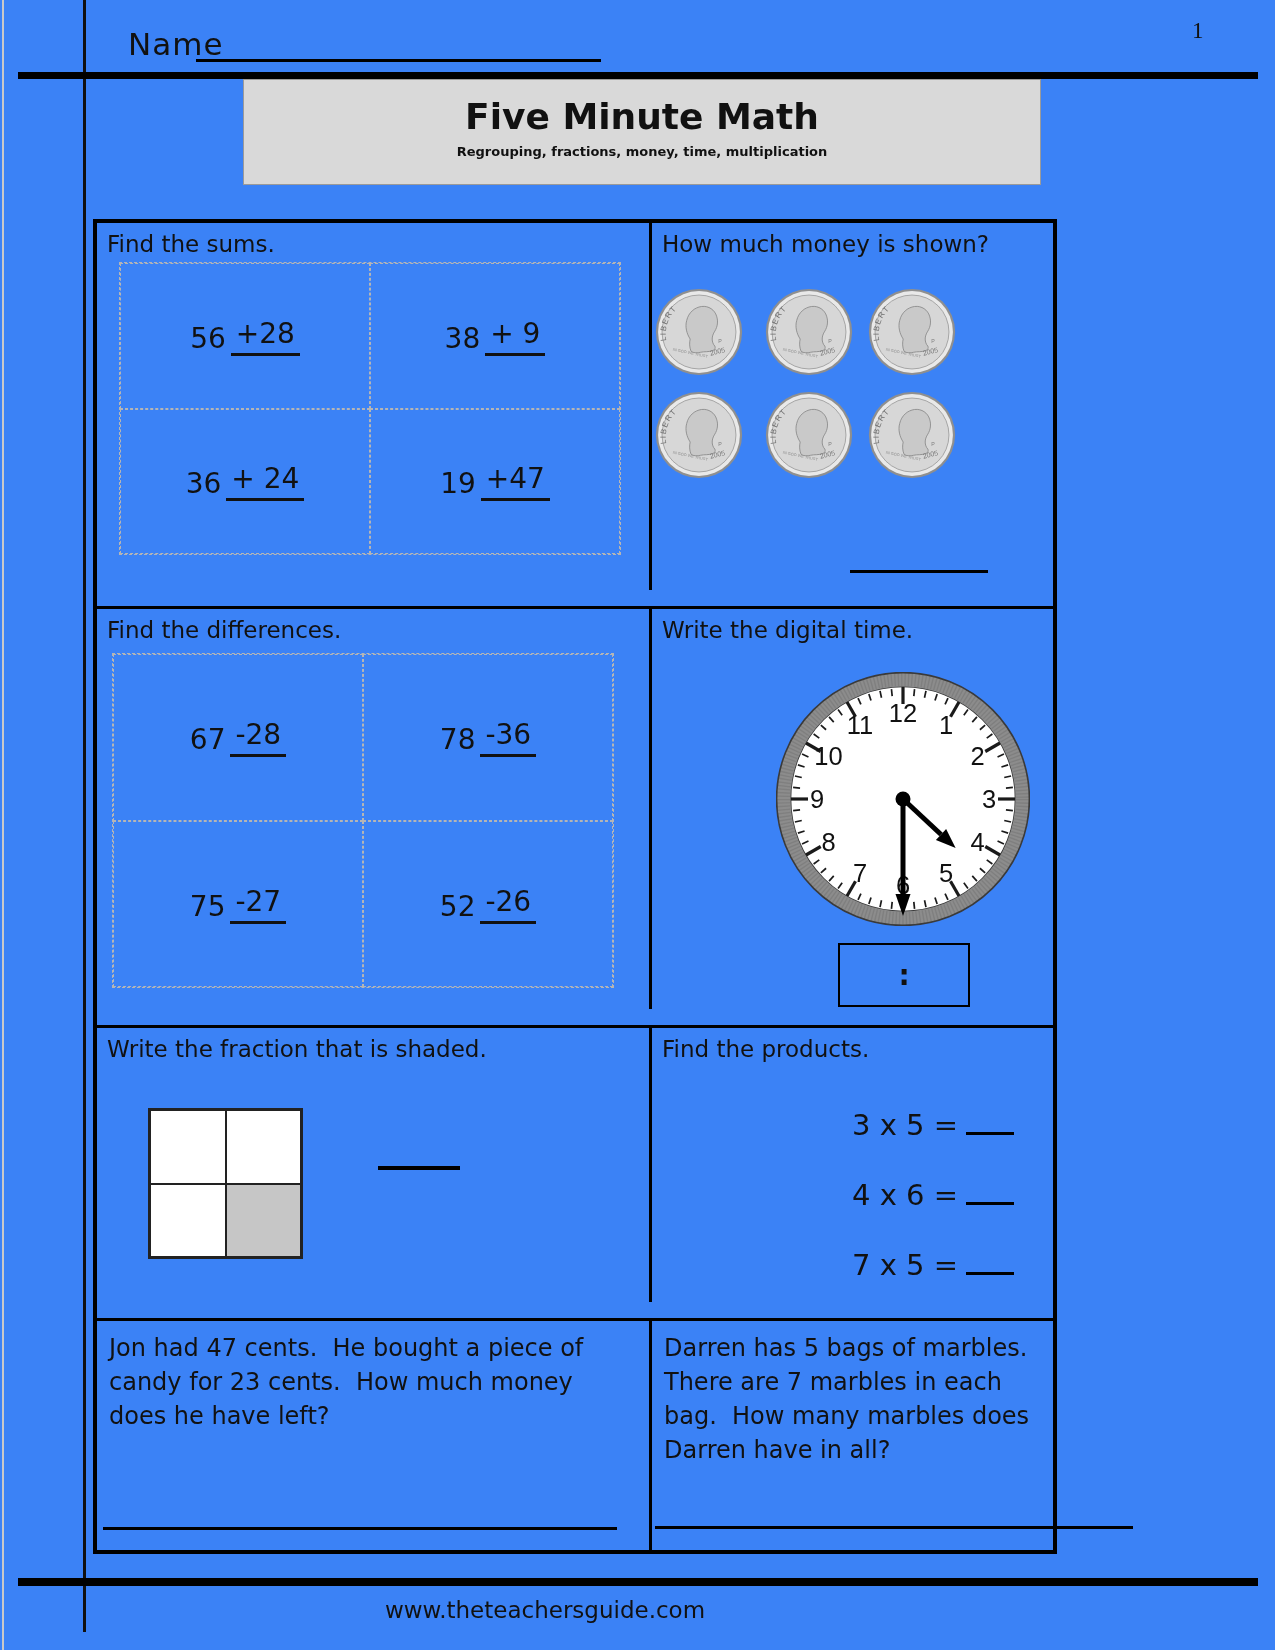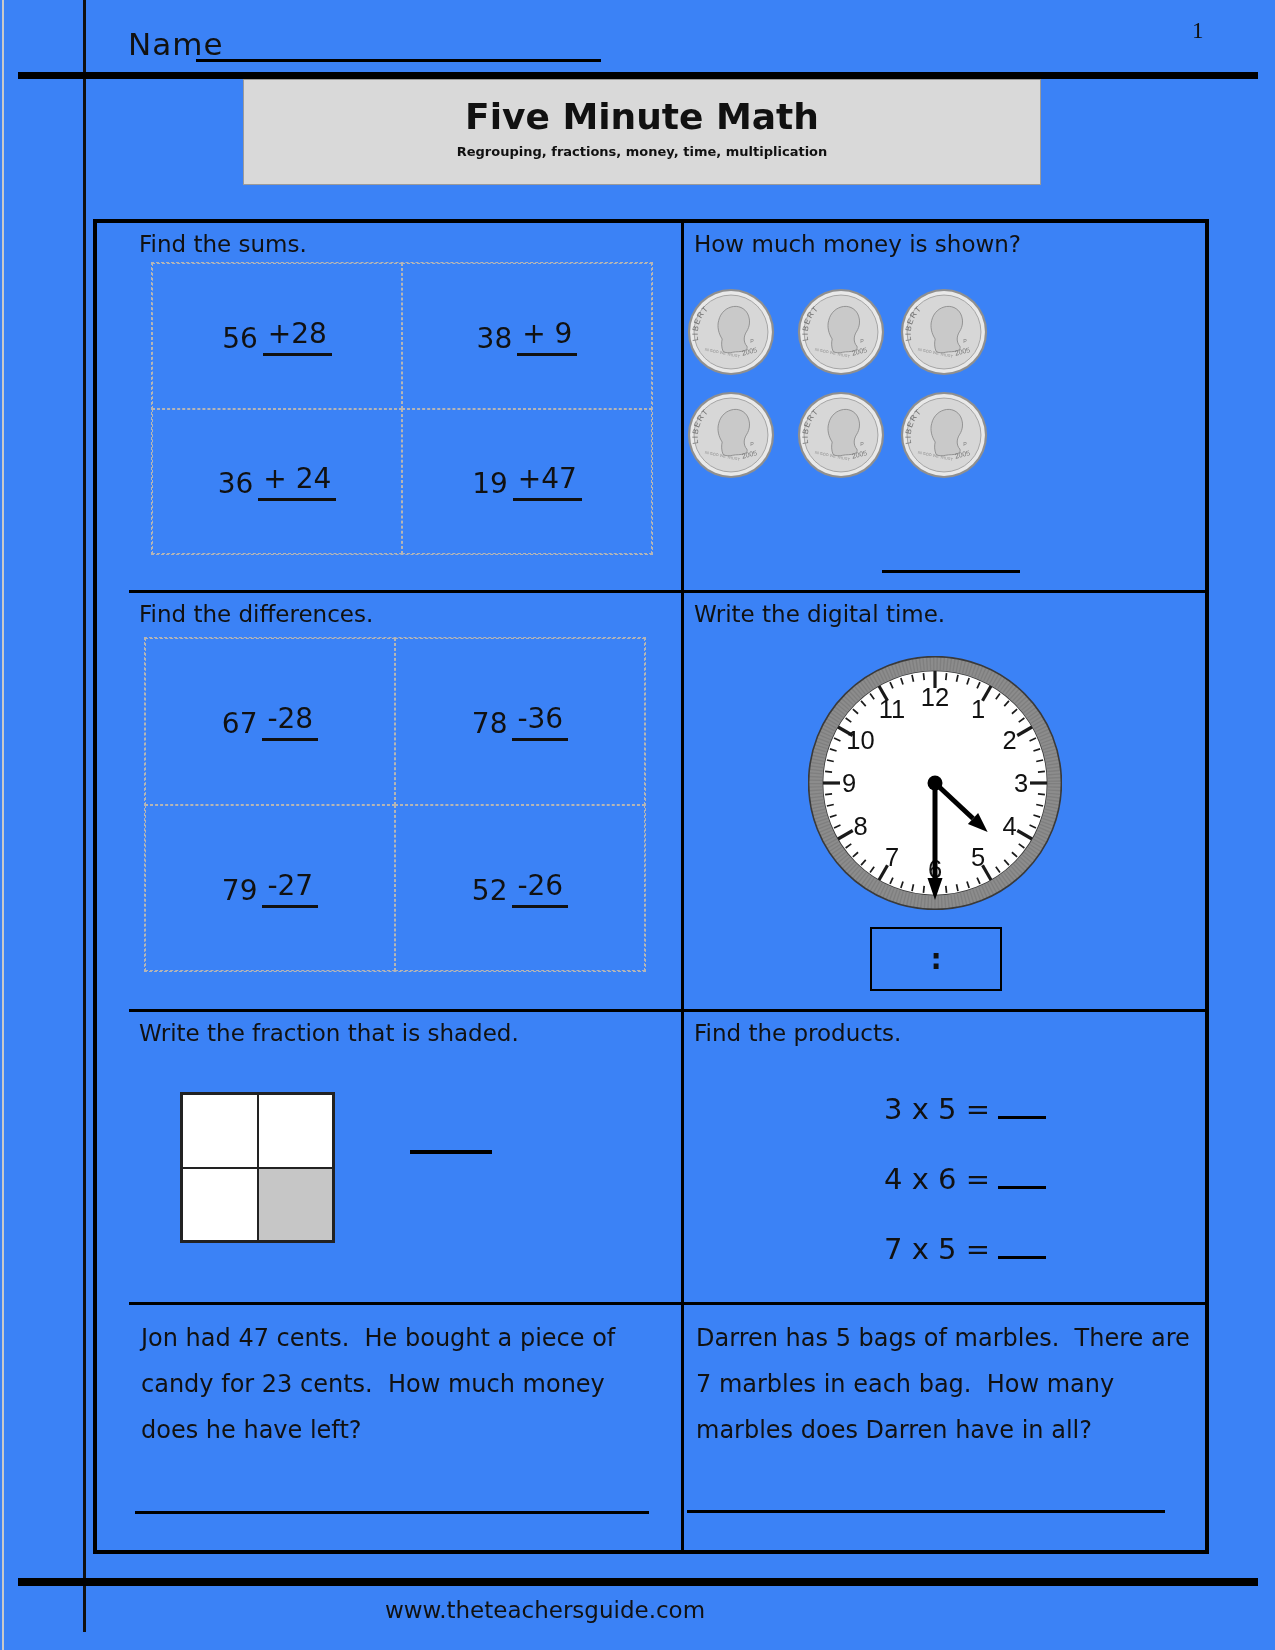--- a/index.html
+++ b/index.html
@@ -16,29 +16,28 @@
   #page-number{left:1192px;top:18px;font-size:23px;font-family:"Liberation Serif", serif;}
   #header-rule{left:18px;top:72px;width:1240px;height:7px;background:#000;}
   #title-box{
     left:243px;top:79px;width:798px;height:106px;background:#d9d9d9;
     border:1px solid #9a9a9a; box-sizing:border-box; text-align:center;
   }
   #title-box .t{font-size:36px;font-weight:bold;margin-top:16px;}
   #title-box .s{font-size:13px;font-weight:bold;margin-top:7px;}
   
   #sheet{
-    left:93px;top:219px;width:1116px;height:1335px;border:4px solid #000;
+    left:93px;top:219px;width:964px;height:1335px;border:4px solid #000;
     box-sizing:border-box; display:grid;
     grid-template-columns:552px 1fr;
     grid-template-rows:367px 419px 293px 1fr;
-    padding-left:32px;
   }
   .cell{position:relative;box-sizing:border-box;}
   .cell.rcol{border-left:3px solid #000;}
-  .cell.nrow{border-top:3px solid #000;}
+  .cell.nrow{border-top:3px solid #000;margin-top:16px;}
   .sec-label{position:absolute;left:10px;top:8px;font-size:23px;}
   
   .dash-grid{
     position:absolute; display:grid; grid-template-columns:1fr 1fr; grid-template-rows:1fr 1fr;
     border:1px dashed #b5b5b5;
   }
   .pcell{border:1px dashed #b5b5b5; display:flex; align-items:center; justify-content:center;}
   .prob{display:flex;align-items:flex-end;font-size:28px;line-height:35px;}
   .prob .pt{padding-right:5px;}
   .prob .pb{border-bottom:3px solid #111;padding:0 5px 2px 5px;}
@@ -55,21 +54,21 @@
   #frac-grid{
     left:51px;top:80px;width:155px;height:151px;border:2px solid #222;box-sizing:border-box;
     display:grid;grid-template-columns:1fr 1fr;grid-template-rows:1fr 1fr;
   }
   .frac-cell{border:1px solid #222;background:#fff;}
   .frac-cell.shaded{background:#c6c6c6;}
   
   .prod-row{position:absolute;left:200px;font-size:29px;white-space:nowrap;}
   .blank{display:inline-block;width:48px;height:24px;border-bottom:3px solid #000;margin-left:8px;}
   
-  .word-text{position:absolute;left:12px;top:10px;right:14px;font-size:24px;line-height:46px;white-space:pre-wrap;}
+  .word-text{position:absolute;left:12px;top:10px;right:14px;font-size:24px;line-height:34px;white-space:pre-wrap;}
   
   #footer-rule{left:18px;top:1578px;width:1240px;height:8px;background:#000;}
   #footer-text{left:0;top:1597px;width:1090px;text-align:center;font-size:23px;}
 </style>
 </head>
 <body>
 
 <div id="page">
 
   <div class="abs" id="edge-artifact"></div>
@@ -224,21 +223,21 @@
             </div>
         </div>
         <div class="pcell">
           <div class="prob">
               <div class="pt">78</div>
               <div class="pb">-36</div>
             </div>
         </div>
         <div class="pcell">
           <div class="prob">
-              <div class="pt">79</div>
+              <div class="pt">75</div>
               <div class="pb">-27</div>
             </div>
         </div>
         <div class="pcell">
           <div class="prob">
               <div class="pt">52</div>
               <div class="pb">-26</div>
             </div>
         </div>
       </div>

